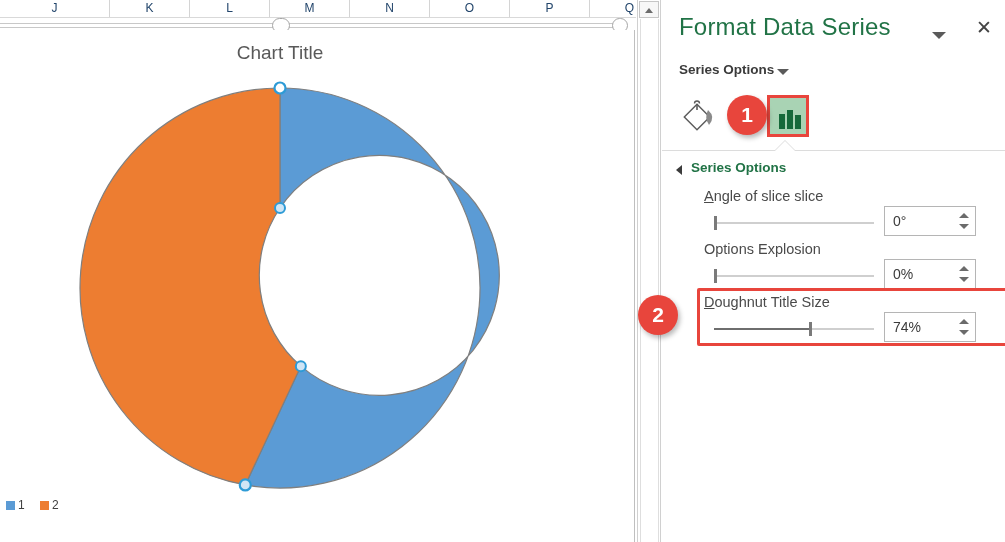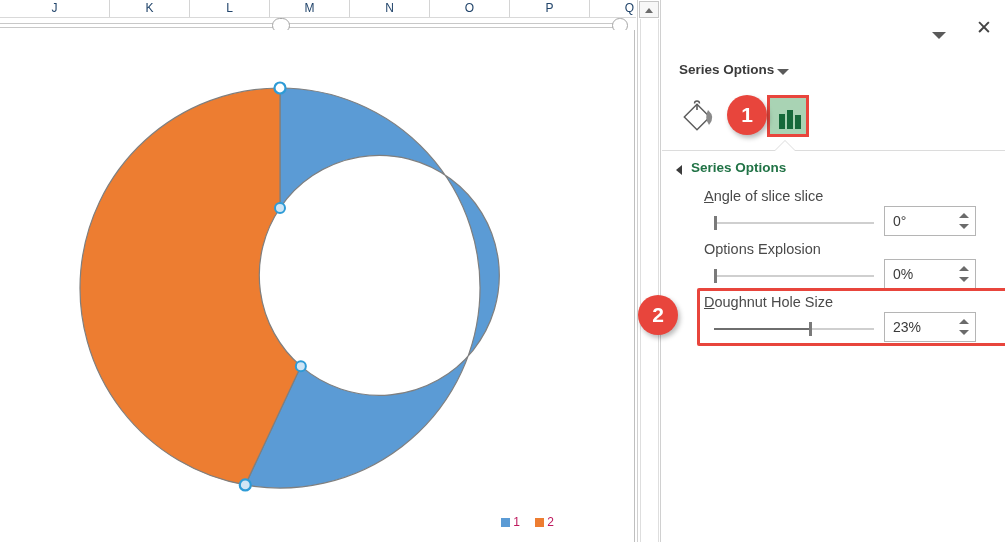--- a/index.html
+++ b/index.html
@@ -26,21 +26,21 @@
   .hscroll .thumb{position:absolute;top:0;left:272px;width:16px;height:13px;border-radius:8px;border:1px solid #a6a6a6;background:#ffffff;}
   .hscroll .endcap{position:absolute;top:0;left:612px;width:14px;height:13px;border-radius:8px;border:1px solid #a6a6a6;background:#ffffff;}
 
   
   .chart-obj{position:absolute;left:0;top:30px;width:635px;height:512px;border-right:1px solid #bfbfbf;box-sizing:border-box;background:#fff;}
   .chart-title{
     position:absolute;left:0;top:12px;width:560px;text-align:center;
     font-size:19px;color:#595959;font-family:"Liberation Sans", sans-serif;
   }
   .donut-wrap{position:absolute;left:40px;top:48px;width:480px;height:420px;}
-  .legend{position:absolute;left:0;top:485px;width:560px;text-align:right;font-size:12px;color:#be185d;}
+  .legend{position:absolute;left:0;top:468px;width:560px;text-align:left;font-size:12px;color:#404040;}
   .legend .li{display:inline-block;margin:0 6px;white-space:nowrap;}
   .legend .sw{display:inline-block;width:9px;height:9px;vertical-align:-1px;margin-right:3px;}
 
   
   .vscroll{position:absolute;left:637px;top:0;width:24px;height:542px;background:#ffffff;border-left:1px solid #d0d0d0;border-right:1px solid #d0d0d0;box-sizing:border-box;}
   .vscroll .up-btn{position:absolute;left:1px;top:1px;width:20px;height:17px;border:1px solid #c6c6c6;background:#f7f7f7;box-sizing:border-box;}
   .vscroll .up-btn .arw{position:absolute;left:50%;top:6px;margin-left:-4px;width:0;height:0;border-left:4px solid transparent;border-right:4px solid transparent;border-bottom:5px solid #6b6b6b;}
   .vscroll .vthumb{position:absolute;left:2px;top:19px;width:19px;height:523px;background:#ffffff;border-left:1px solid #dedede;border-right:1px solid #dedede;box-sizing:border-box;}
 
   
@@ -107,20 +107,21 @@
     </div>
     <div class="grid-line-h" style="top:17px;"></div>
 
     <div class="hscroll">
       <div class="track"></div>
       <div class="thumb"></div>
       <div class="endcap"></div>
     </div>
 
     <div class="chart-obj">
+      <div class="chart-title">Chart Title</div>
 
       <div class="donut-wrap">
         <svg width="480" height="420" viewBox="0 0 480 420">
 
           <path d="M 240 10
                    A 200 200 0 1 1 205.27 406.96
                    L 260.84 288.17
                    A 120 120 0 1 0 240 130
                    Z" fill="#5B9BD5" stroke="#7f7f7f" stroke-width="1.2"></path>
           <path d="M 205.27 406.96
@@ -144,20 +145,21 @@
   </div>
 
   <div class="vscroll">
     <div class="up-btn">
       <div class="arw"></div>
     </div>
     <div class="vthumb"></div>
   </div>
 
   <div class="pane">
+    <div class="pane-title">Format Data Series</div>
     <div class="pane-caret"></div>
     <div class="pane-close">✕</div>
 
     <div class="subhead">Series Options</div>
     <div class="subhead-caret"></div>
 
     <div class="tabrow">
       <div class="tab-fill">
         <svg width="42" height="40" viewBox="0 0 42 40">
           <g fill="none" stroke="#5a5a5a" stroke-width="1.4">
@@ -212,28 +214,28 @@
       <div class="spin">
         <div class="val">0%</div>
         <div class="btns">
           <div class="up"></div>
           <div class="dn"></div>
         </div>
       </div>
     </div>
 
     <div class="field" style="top:294px;">
-      <div class="lbl"><u>D</u><span>oughnut Hole Size</span></div>
+      <div class="lbl"><u>D</u><span>oughnut Title Size</span></div>
       <div class="slider">
         <div class="trk"></div>
         <div class="fill" style="width:96px;background:#6e6e6e;"></div>
         <div class="thumb" style="left:95px;"></div>
       </div>
       <div class="spin">
-        <div class="val">23%</div>
+        <div class="val">74%</div>
         <div class="btns">
           <div class="up"></div>
           <div class="dn"></div>
         </div>
       </div>
     </div>
   </div>
 
   <div class="hl-box"></div>
 

